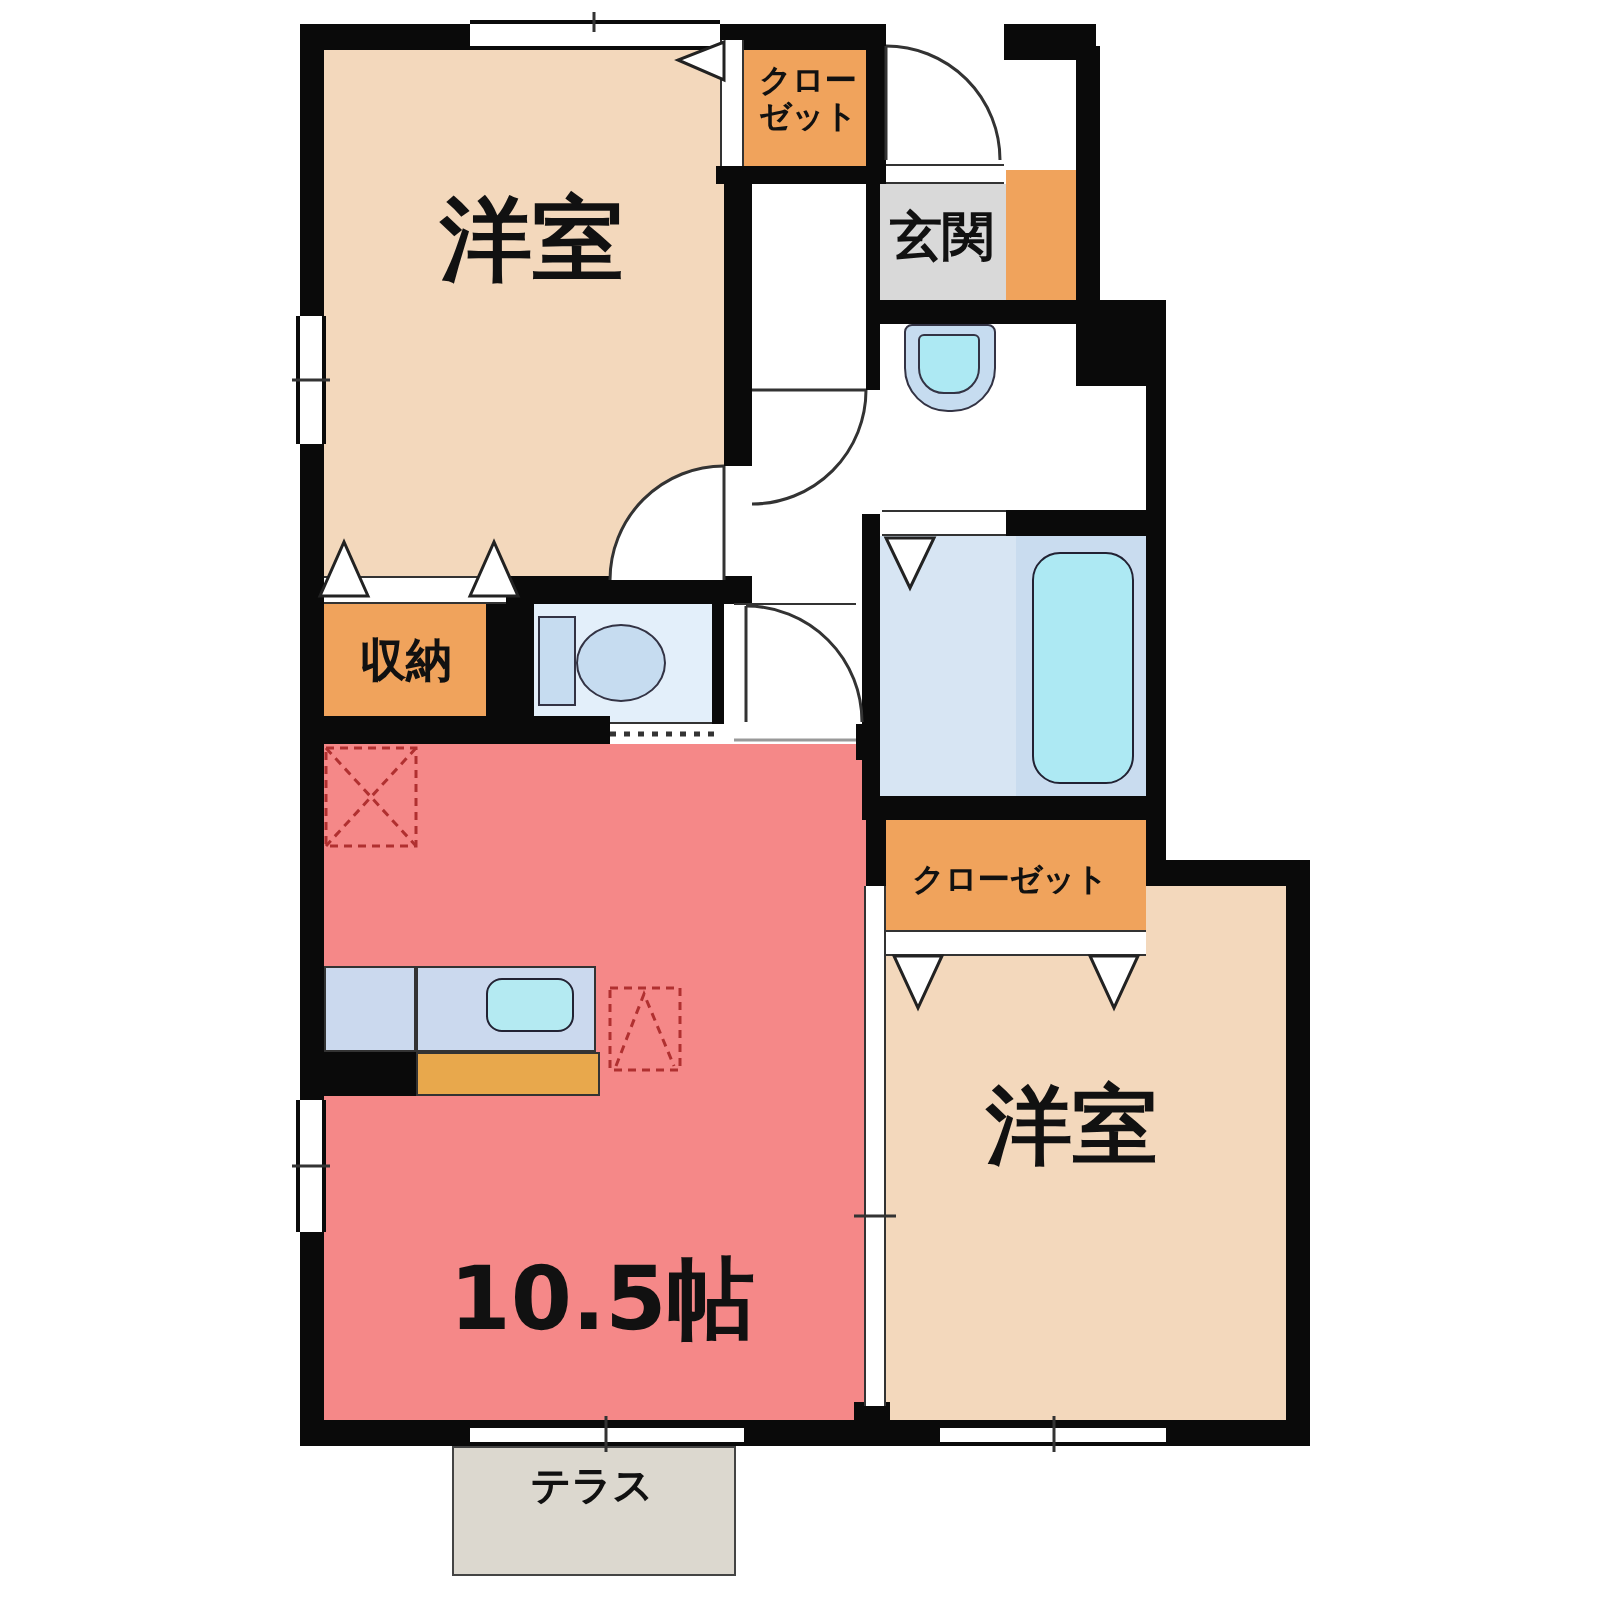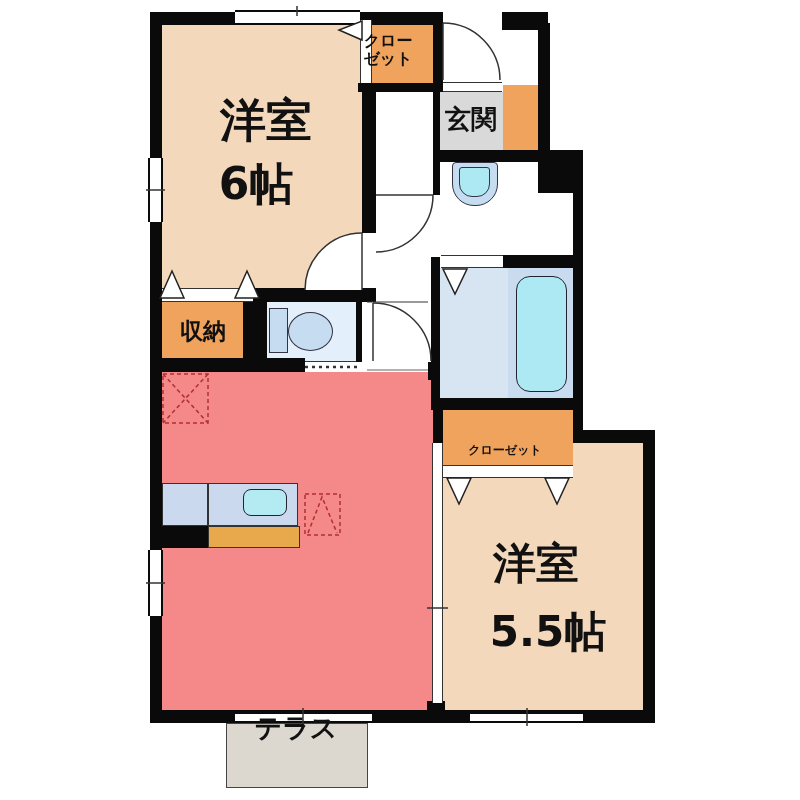--- a/index.html
+++ b/index.html
@@ -155,31 +155,30 @@
       <line x1="297" y1="6" x2="297" y2="16"></line>
       <line x1="146" y1="190" x2="165" y2="190"></line>
       <line x1="146" y1="583" x2="165" y2="583"></line>
       <line x1="303" y1="708" x2="303" y2="726"></line>
       <line x1="527" y1="708" x2="527" y2="726"></line>
       <line x1="427" y1="608" x2="448" y2="608"></line>
     </g>
   </svg>
 
   <div class="label" style="left:266px;top:120px;font-size:46px;">洋室</div>
-  <div class="label" style="left:256px;top:184px;font-size:44px;">6帖</div>
 
-  <div class="label" style="left:388px;top:50px;font-size:16px;">
+  <div class="label" style="left:404px;top:50px;font-size:16px;">
     <div>クロー</div>
     <div>ゼット</div>
   </div>
 
   <div class="label" style="left:471px;top:120px;font-size:26px;">玄関</div>
   <div class="label" style="left:203px;top:331px;font-size:23px;">収納</div>
 
+  <div class="label" style="left:301px;top:651px;font-size:44px;">10.5帖</div>
 
-  <div class="label" style="left:505px;top:451px;font-size:12px;">クローゼット</div>
+  <div class="label" style="left:505px;top:440px;font-size:16px;">クローゼット</div>
 
   <div class="label" style="left:536px;top:564px;font-size:43px;">洋室</div>
-  <div class="label" style="left:548px;top:632px;font-size:42px;">5.5帖</div>
 
-  <div class="label" style="left:296px;top:728px;font-size:27px;">テラス</div>
+  <div class="label" style="left:296px;top:743px;font-size:20px;">テラス</div>
 
 </div>
 
 </body></html>

